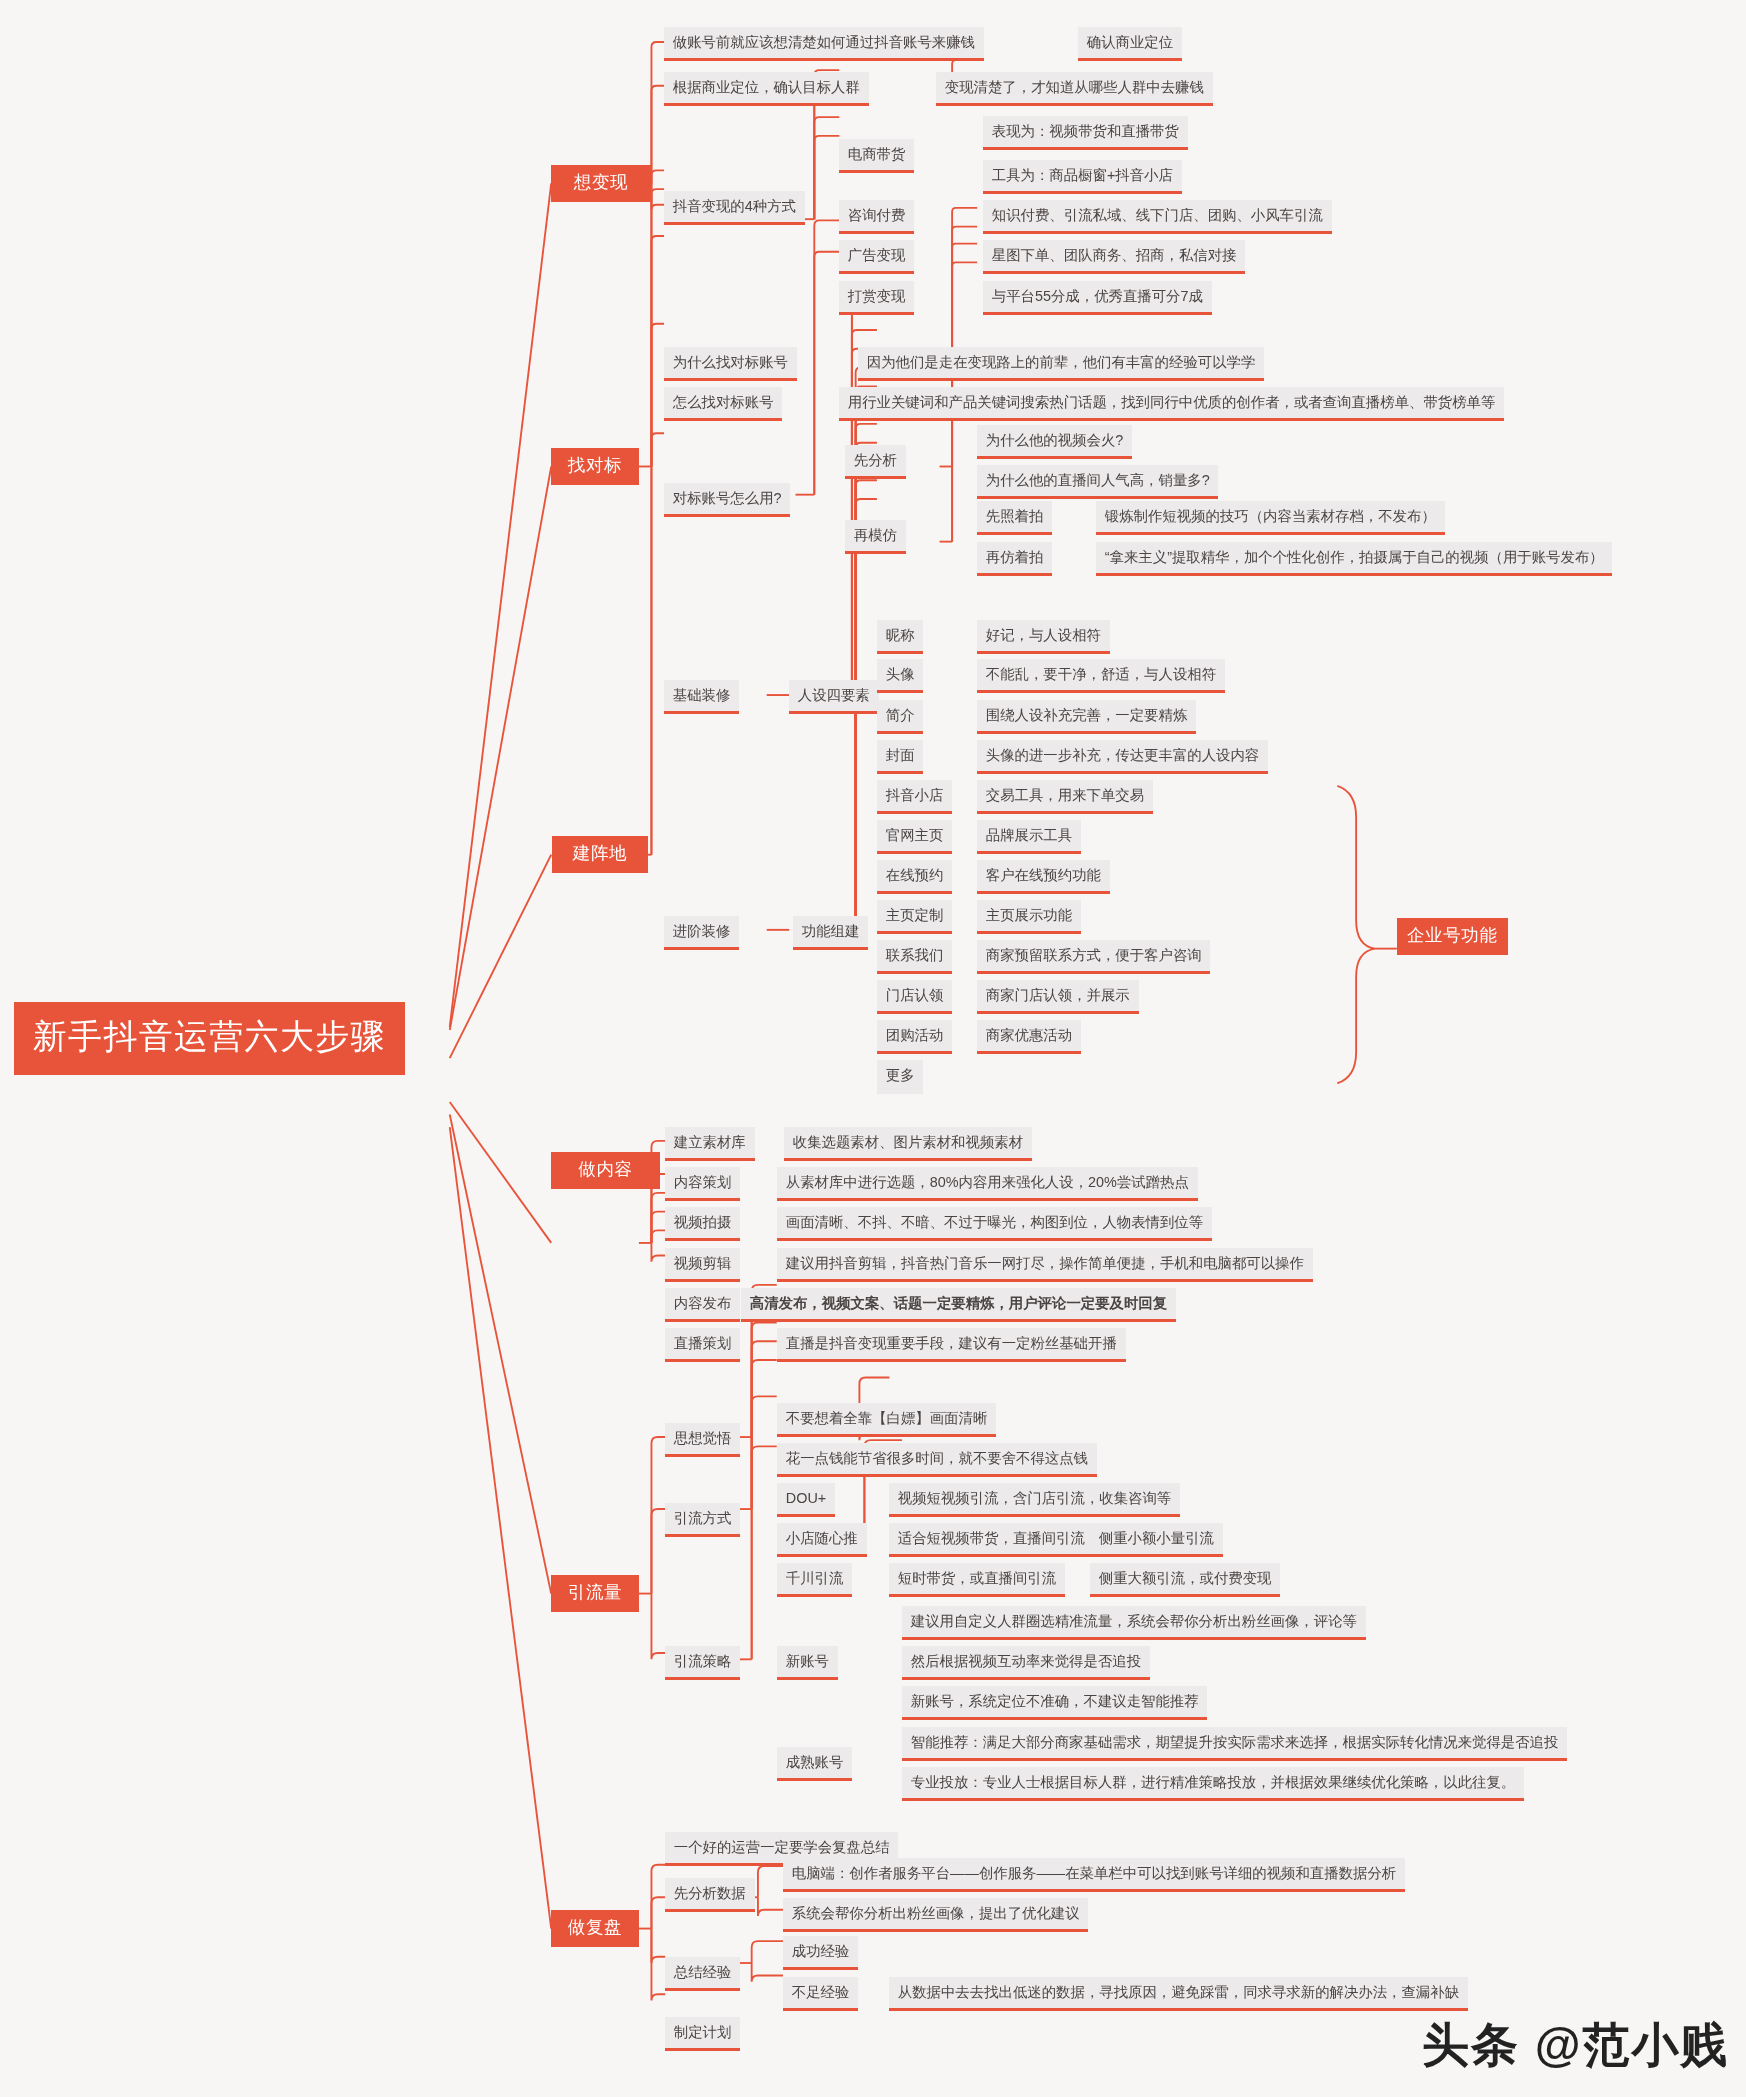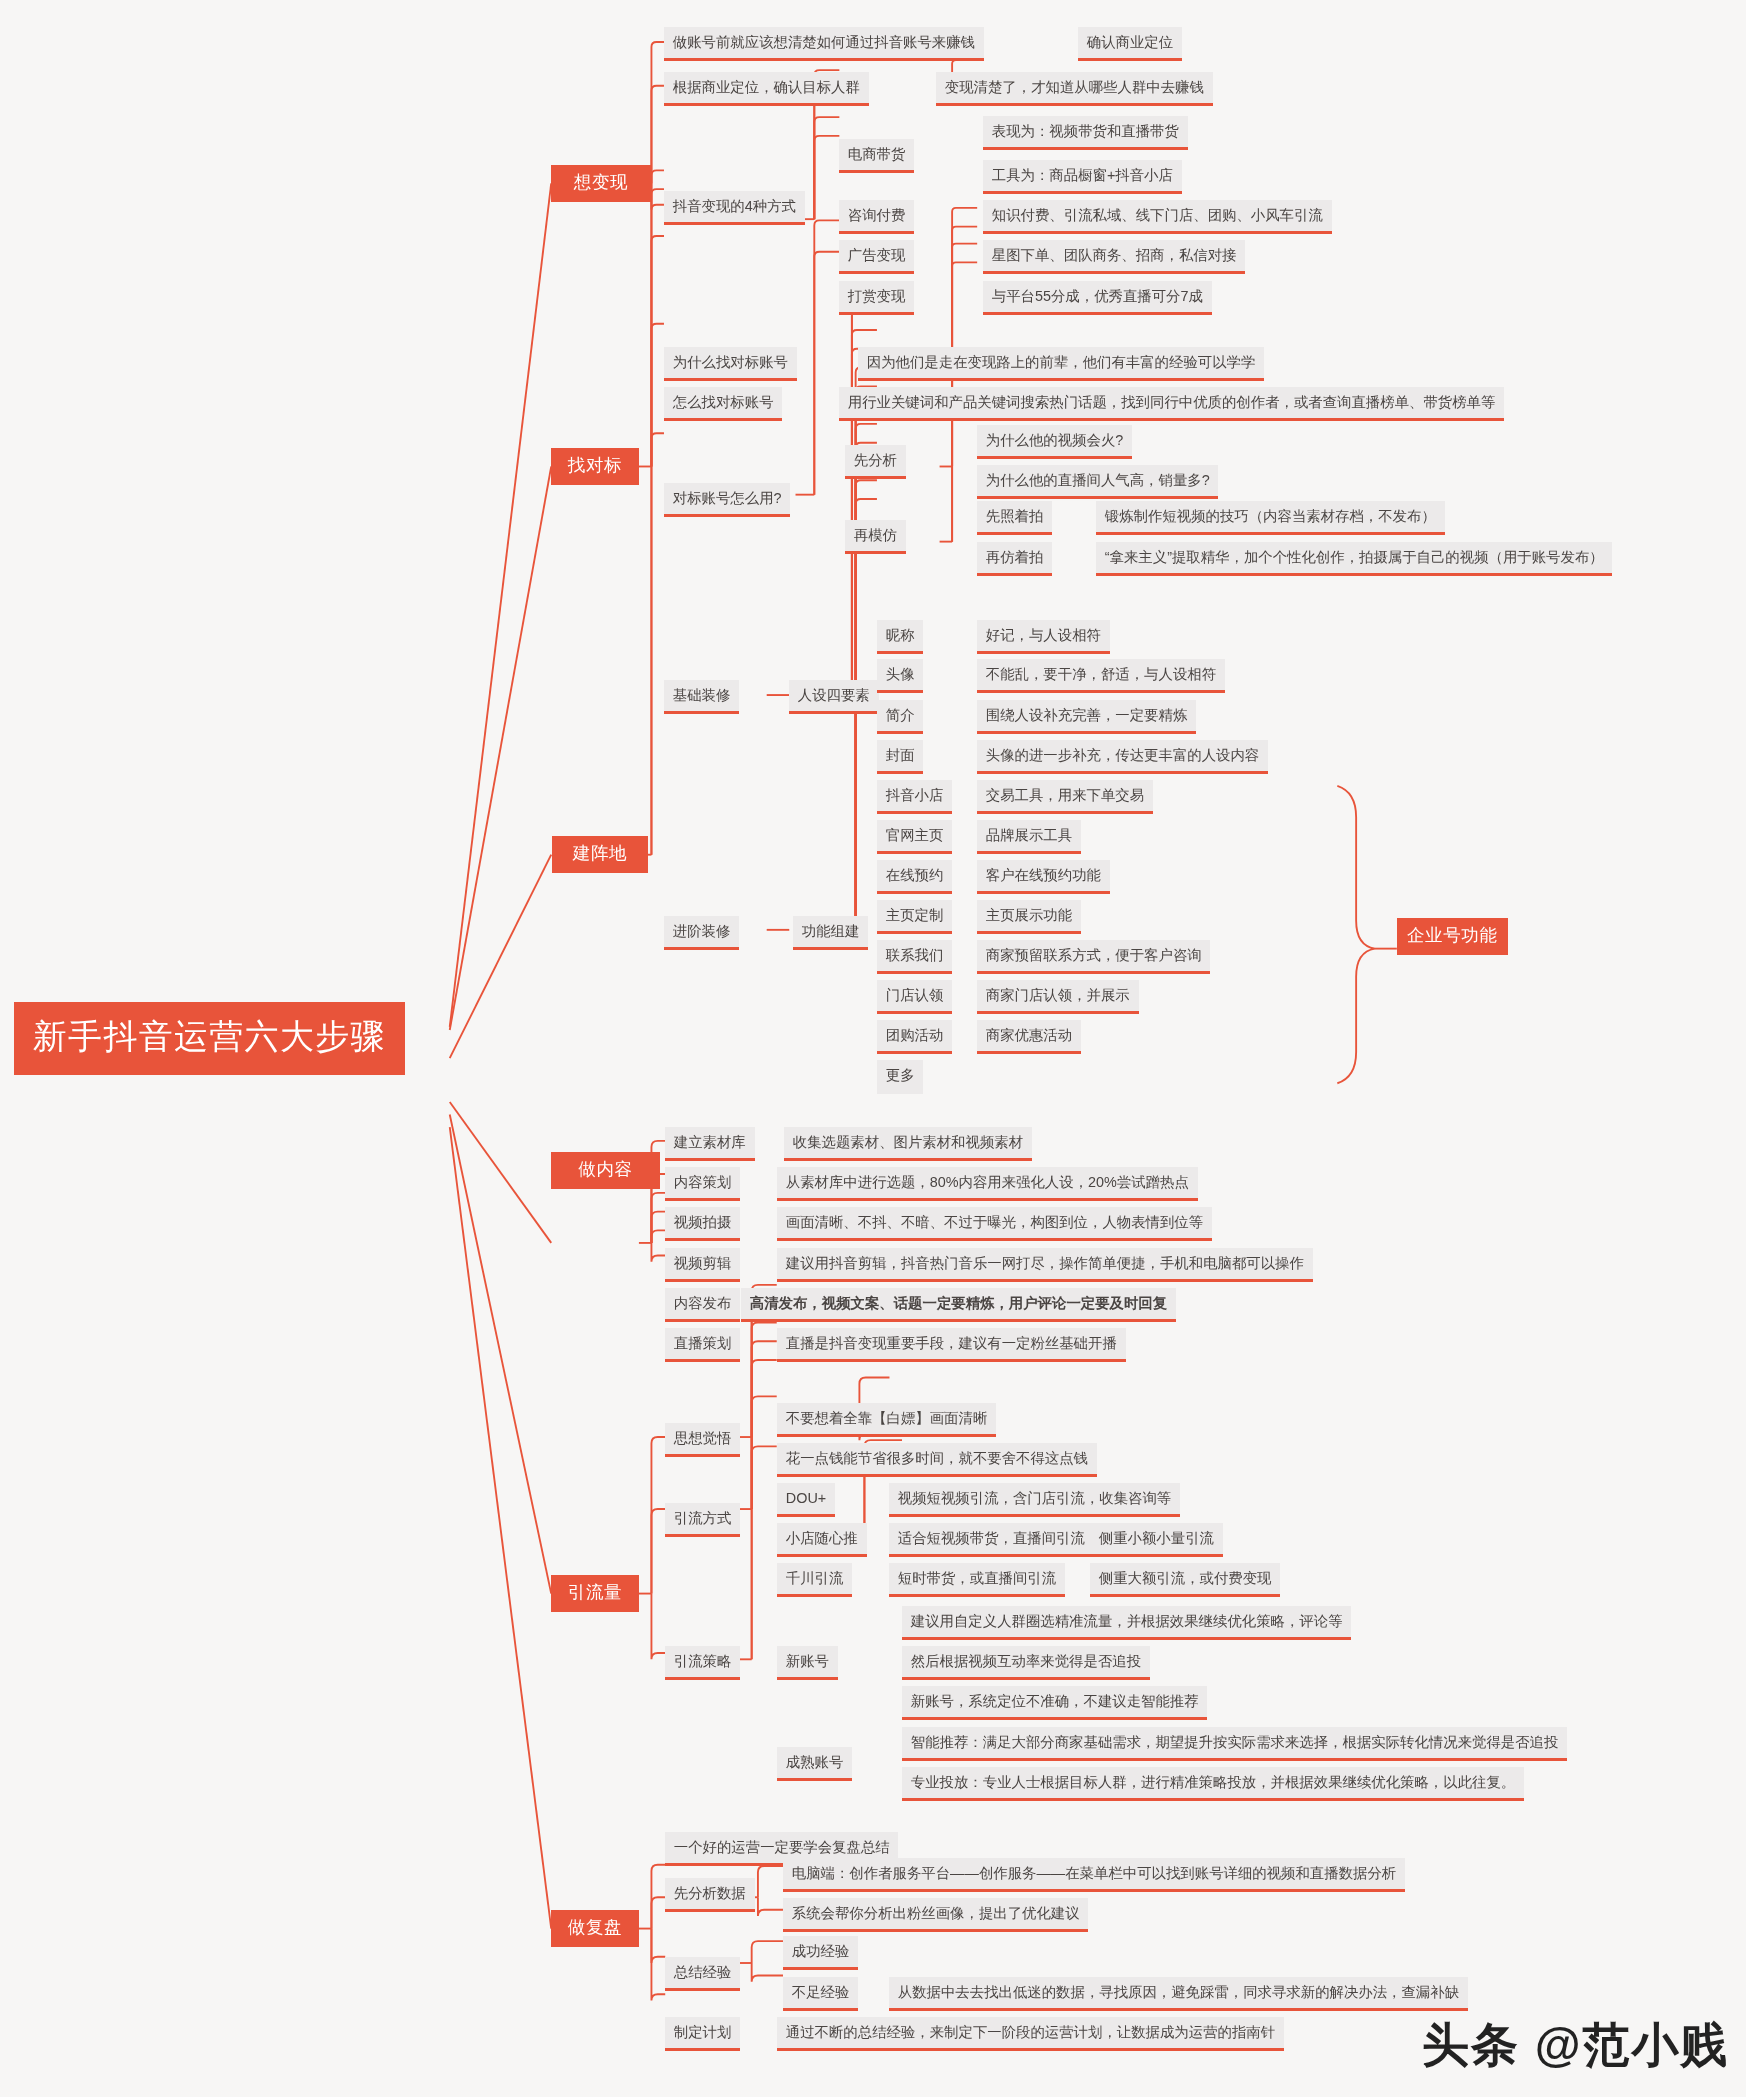--- a/index.html
+++ b/index.html
@@ -264,34 +264,33 @@
   <div class="node" style="left:777px; top:1483px;">DOU+</div>
   <div class="node" style="left:889px; top:1483px;">视频短视频引流，含门店引流，收集咨询等</div>
   <div class="node" style="left:777px; top:1523px;">小店随心推</div>
   <div class="node" style="left:889px; top:1523px;">适合短视频带货，直播间引流</div>
   <div class="node" style="left:1090px; top:1523px;">侧重小额小量引流</div>
   <div class="node" style="left:777px; top:1563px;">千川引流</div>
   <div class="node" style="left:889px; top:1563px;">短时带货，或直播间引流</div>
   <div class="node" style="left:1090px; top:1563px;">侧重大额引流，或付费变现</div>
   <div class="node" style="left:665px; top:1646px;">引流策略</div>
   <div class="node" style="left:777px; top:1646px;">新账号</div>
-  <div class="node" style="left:902px; top:1606px;">建议用自定义人群圈选精准流量，并根据效果继续优化策略，评论等</div>
+  <div class="node" style="left:902px; top:1606px;">建议用自定义人群圈选精准流量，系统会帮你分析出粉丝画像，评论等</div>
   <div class="node" style="left:902px; top:1646px;">然后根据视频互动率来觉得是否追投</div>
   <div class="node" style="left:902px; top:1686px;">新账号，系统定位不准确，不建议走智能推荐</div>
   <div class="node" style="left:777px; top:1747px;">成熟账号</div>
   <div class="node" style="left:902px; top:1727px;">智能推荐：满足大部分商家基础需求，期望提升按实际需求来选择，根据实际转化情况来觉得是否追投</div>
   <div class="node" style="left:902px; top:1767px;">专业投放：专业人士根据目标人群，进行精准策略投放，并根据效果继续优化策略，以此往复。</div>
 
   <div class="node" style="left:665px; top:1832px;">一个好的运营一定要学会复盘总结</div>
   <div class="node" style="left:665px; top:1878px;">先分析数据</div>
   <div class="node" style="left:783px; top:1858px;">电脑端：创作者服务平台——创作服务——在菜单栏中可以找到账号详细的视频和直播数据分析</div>
   <div class="node" style="left:783px; top:1898px;">系统会帮你分析出粉丝画像，提出了优化建议</div>
   <div class="node" style="left:665px; top:1957px;">总结经验</div>
   <div class="node" style="left:783px; top:1936px;">成功经验</div>
   <div class="node" style="left:783px; top:1977px;">不足经验</div>
   <div class="node" style="left:889px; top:1977px;">从数据中去去找出低迷的数据，寻找原因，避免踩雷，同求寻求新的解决办法，查漏补缺</div>
   <div class="node" style="left:665px; top:2017px;">制定计划</div>
-  <div class="node" style="left:777px; top:2017px;">通过不断的总结经验，来制定下一阶段的运营计划，让数据成为运营的指南针</div>
 
   <div class="watermark" style="left:1422px; top:2014px;">头条 @范小贱</div>
 
 </div>
 
 
 </body></html>

